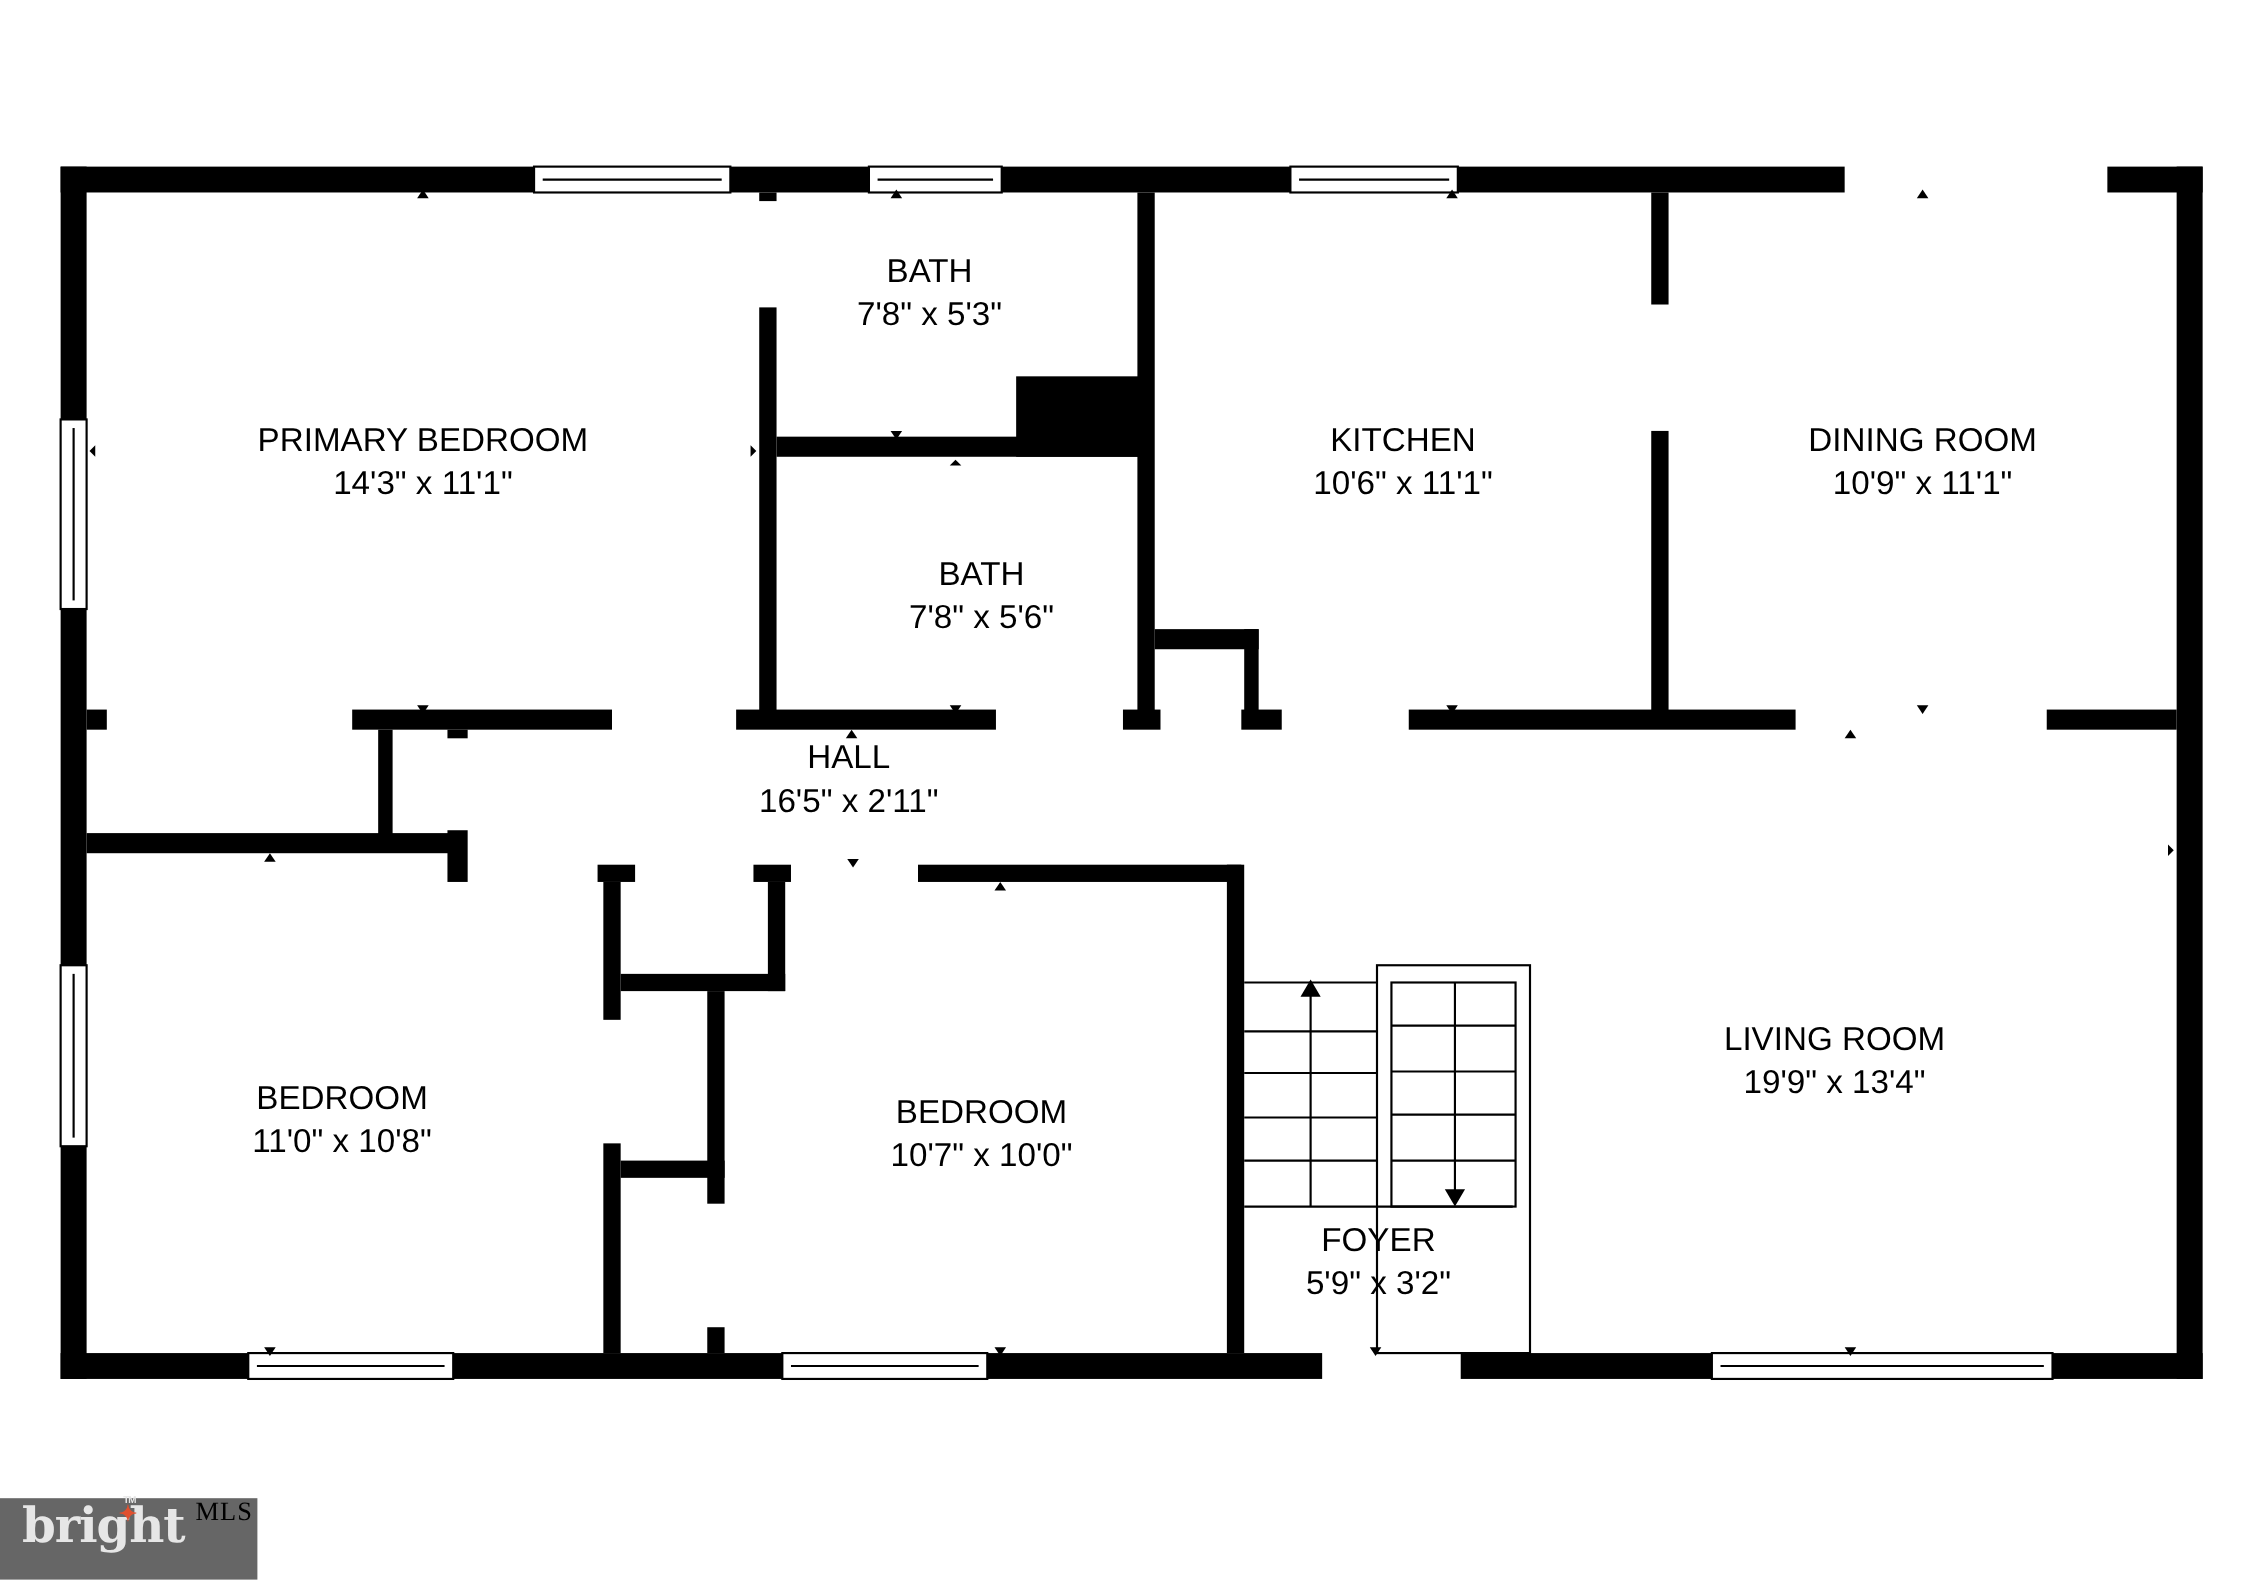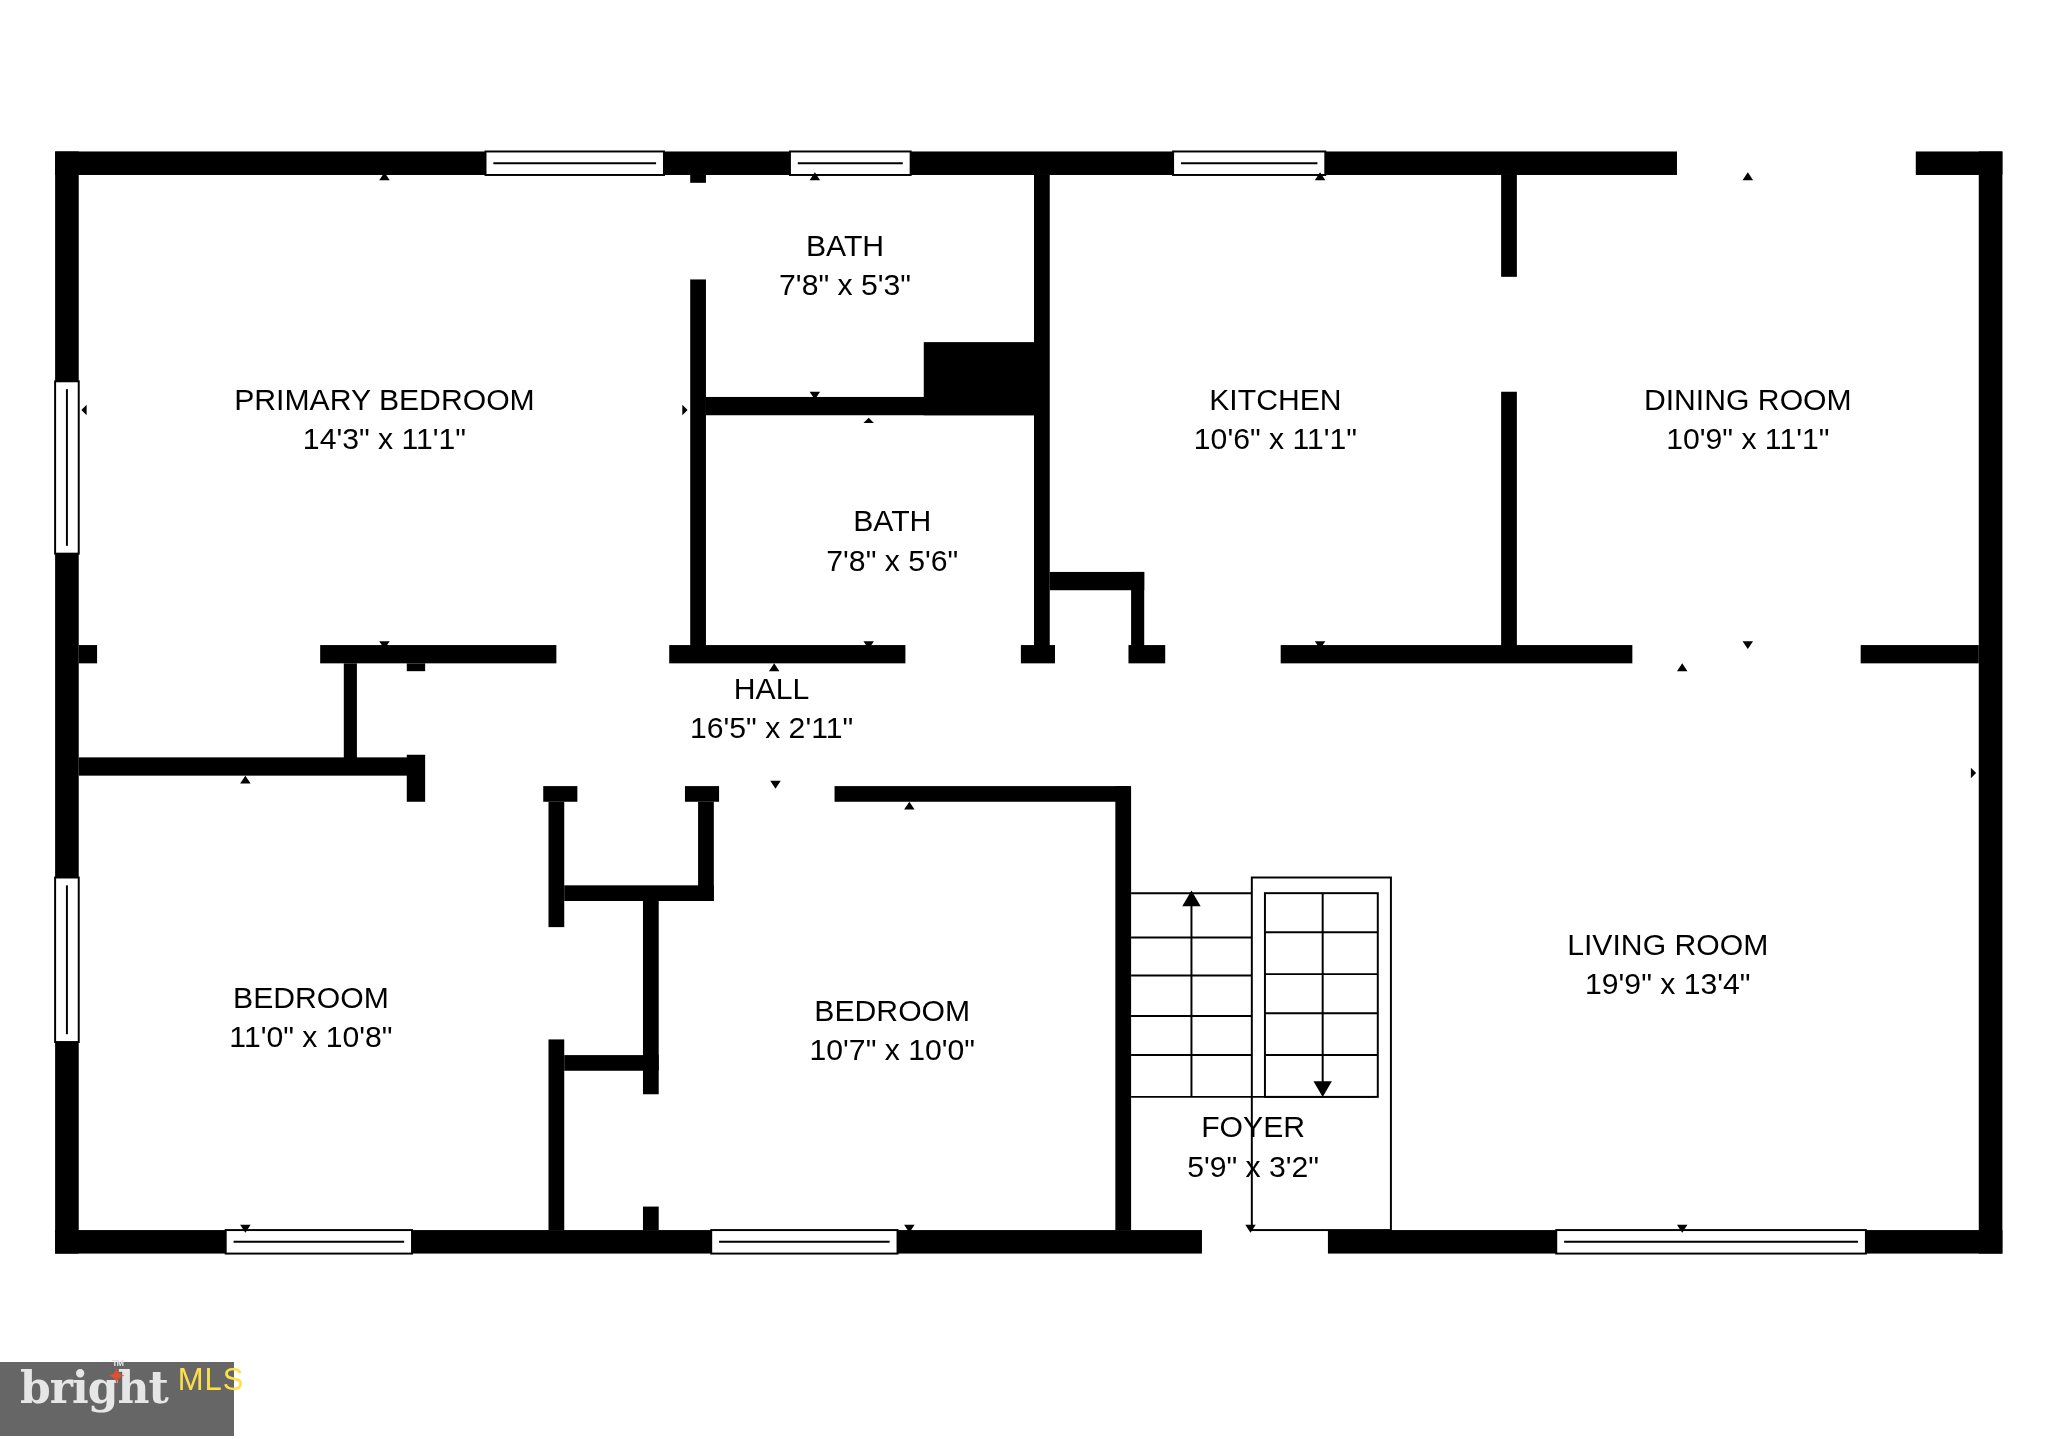--- a/index.html
+++ b/index.html
@@ -10,21 +10,21 @@
   .win-frame { fill:#ffffff; stroke:#000000; stroke-width:1.5; }
   .win-line { stroke:#000000; stroke-width:1.5; }
   .stair { fill:none; stroke:#000000; stroke-width:1.5; }
   .marker { fill:#000000; }
   .room-label { font-family:"Liberation Sans", sans-serif; font-size:23px; fill:#000000; text-anchor:middle; }
   .logo { position:absolute; left:0; top:1362px; width:234px; height:74px; background:#666666;
           display:flex; align-items:flex-start; padding-left:20px; box-sizing:border-box; }
   .logo-bright { font-family:"DejaVu Serif", serif; font-size:44px; font-weight:bold; color:#e6e6e6; letter-spacing:-1px; position:relative; }
   .logo-star { position:absolute; left:88px; top:2px; color:#e0502f; font-size:20px; }
   .logo-tm { position:absolute; left:92px; top:-4px; color:#e6e6e6; font-size:9px; font-family:"Liberation Sans", sans-serif; }
-  .logo-mls { font-family:Liberation Sans, sans-serif; font-size:31px; color:#fde047; margin-left:10px; letter-spacing:1px; }
+  .logo-mls { font-family:Liberation Serif, serif; font-size:24px; color:#000000; margin-left:10px; letter-spacing:1px; }
 </style>
 </head>
 <body>
 
 <svg id="plan" viewBox="0 0 1560 1102" preserveAspectRatio="none" xmlns="http://www.w3.org/2000/svg">
 
   <g>
 
     <rect class="wall" x="42" y="116" width="328" height="18"></rect>
     <rect class="wall" x="506" y="116" width="96" height="18"></rect>

